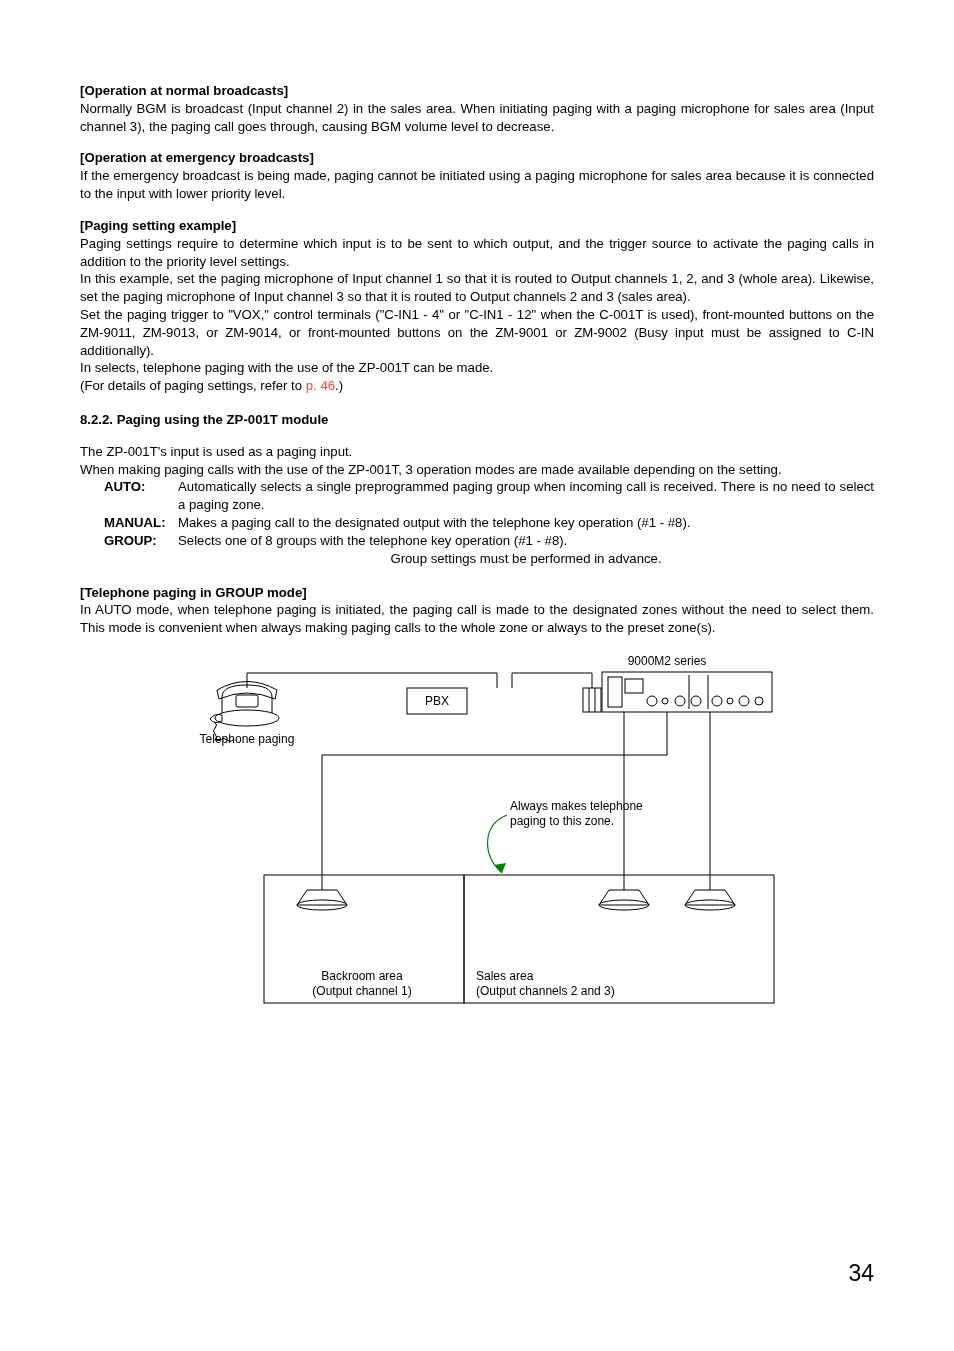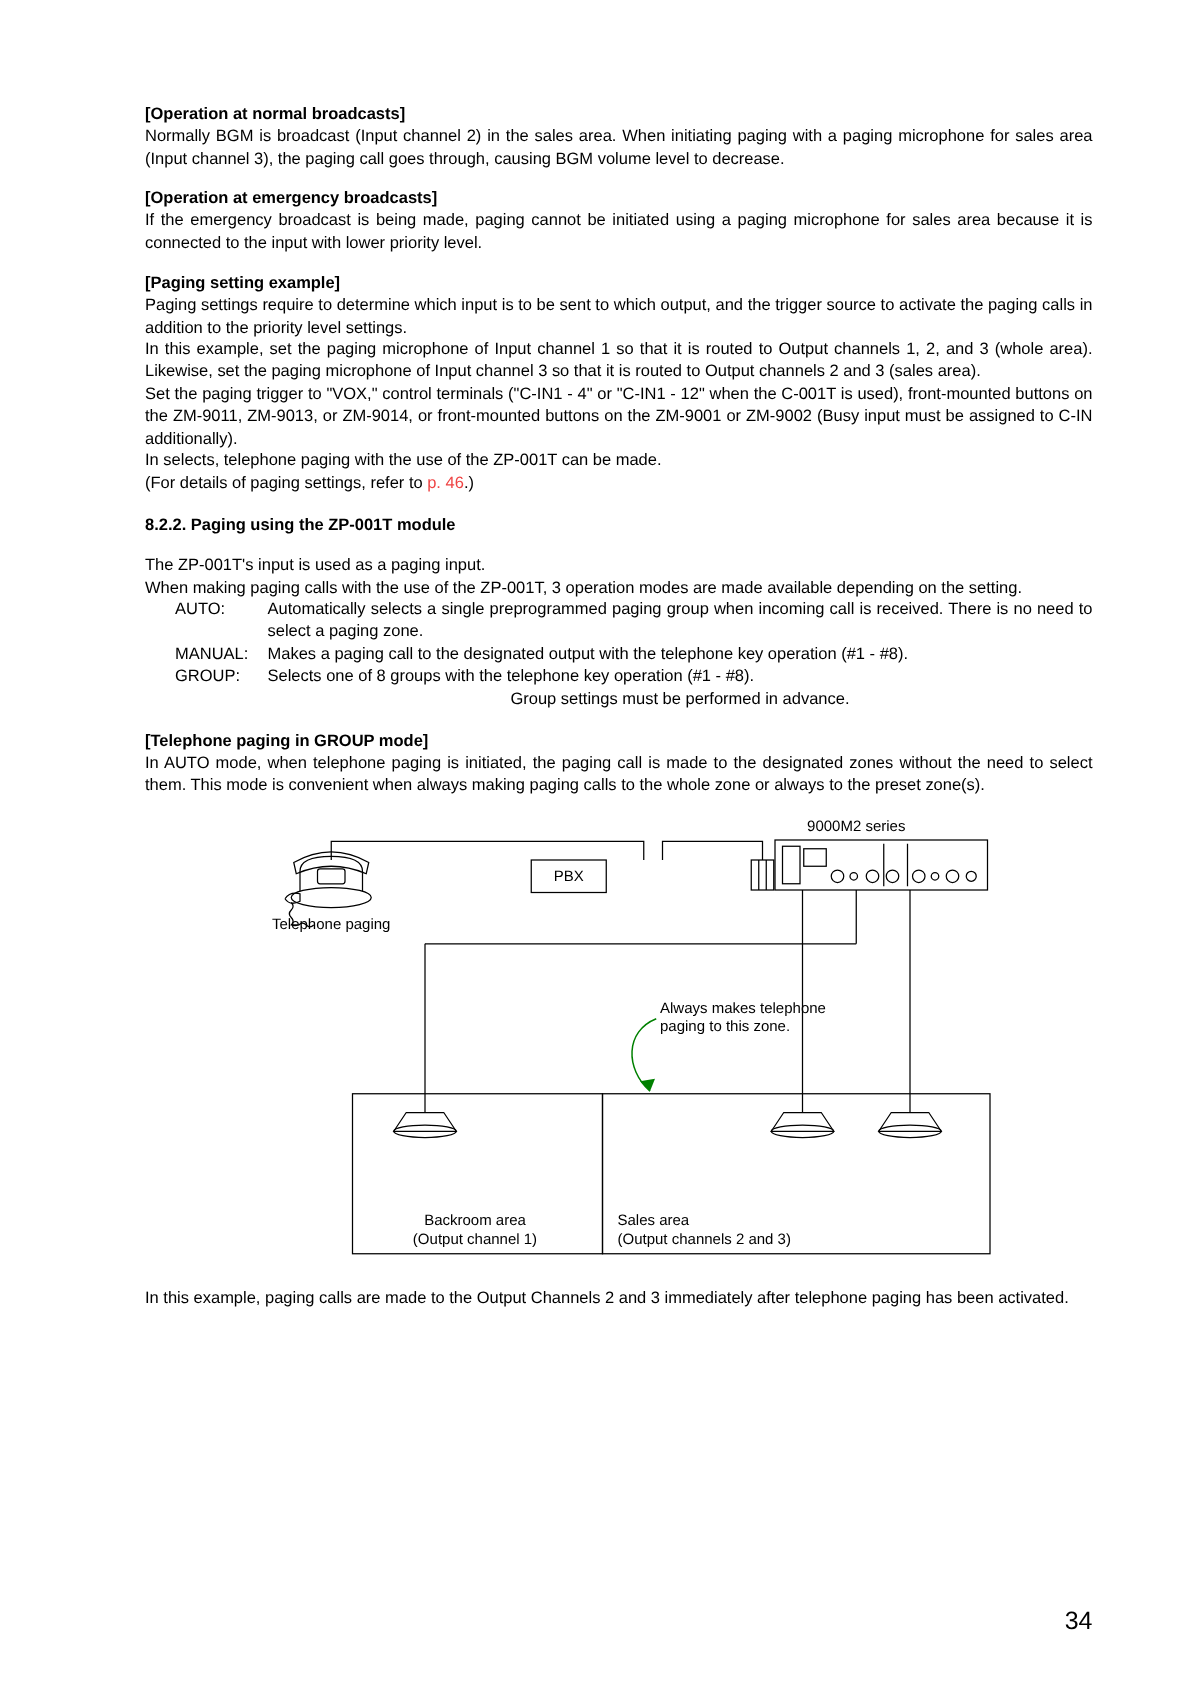--- a/index.html
+++ b/index.html
@@ -8,56 +8,56 @@
     color: #000;
     background: #fff;
     margin: 0;
     padding: 0;
     line-height: 1.35;
   }
   .page {
     width: 954px;
     min-height: 1351px;
     box-sizing: border-box;
-    padding: 68px 80px 40px 116px;
+    padding: 68px 80px 40px 80px;
     position: relative;
   }
   .sec-heading {
     font-weight: bold;
     margin-top: 14px;
     margin-bottom: 0;
   }
   .para {
     text-align: justify;
     margin: 0 0 4px 0;
   }
   .tight { margin-bottom: 0; }
   .link { color: #ef4444; }
   .mode-list { margin-left: 24px; }
   .mode-row { display: flex; }
-  .mode-key { width: 74px; flex: 0 0 74px; }
+  .mode-key { width: 74px; flex: 0 0 74px; font-weight: bold; }
   .mode-val { flex: 1; text-align: justify; }
   .mode-indent { padding-left: 74px; text-align: center; }
 
   
   .diagram-wrap {
     width: 630px;
     margin: 18px auto 14px auto;
   }
   svg { display: block; }
   .diag-text { font-family: Arial, sans-serif; font-size: 12px; fill:#000; }
   .box-stroke { fill: none; stroke: #000; stroke-width: 1; }
   .thin-stroke { fill:none; stroke:#000; stroke-width:1; }
   .green-stroke { fill:none; stroke:#008000; stroke-width:1.2; }
 
   .page-number {
     position: absolute;
-    bottom: 40px;
+    bottom: 62px;
     right: 80px;
-    font-size: 20px;
+    font-size: 23px;
   }
 </style>
 </head>
 <body>
 
 <div class="page">
 
   <div class="sec-heading">[Operation at normal broadcasts]</div>
   <p class="para">Normally BGM is broadcast (Input channel 2) in the sales area. When initiating paging with a paging microphone for sales area (Input channel 3), the paging call goes through, causing BGM volume level to decrease.</p>
 
@@ -170,17 +170,16 @@
       <path class="green-stroke" d="M345 160 C 320 170, 320 200, 340 218"></path>
       <polygon points="340,218 332,210 344,208" fill="#008000"></polygon>
 
       <text class="diag-text" x="200" y="325" text-anchor="middle">Backroom area</text>
       <text class="diag-text" x="200" y="340" text-anchor="middle">(Output channel 1)</text>
       <text class="diag-text" x="314" y="325">Sales area</text>
       <text class="diag-text" x="314" y="340">(Output channels 2 and 3)</text>
     </svg>
   </div>
 
-  <p class="para">In this example, paging calls are made to the Output Channels 2 and 3 immediately after telephone paging has been activated.</p>
 
   <div class="page-number">34</div>
 
 </div>
 
 </body></html>

